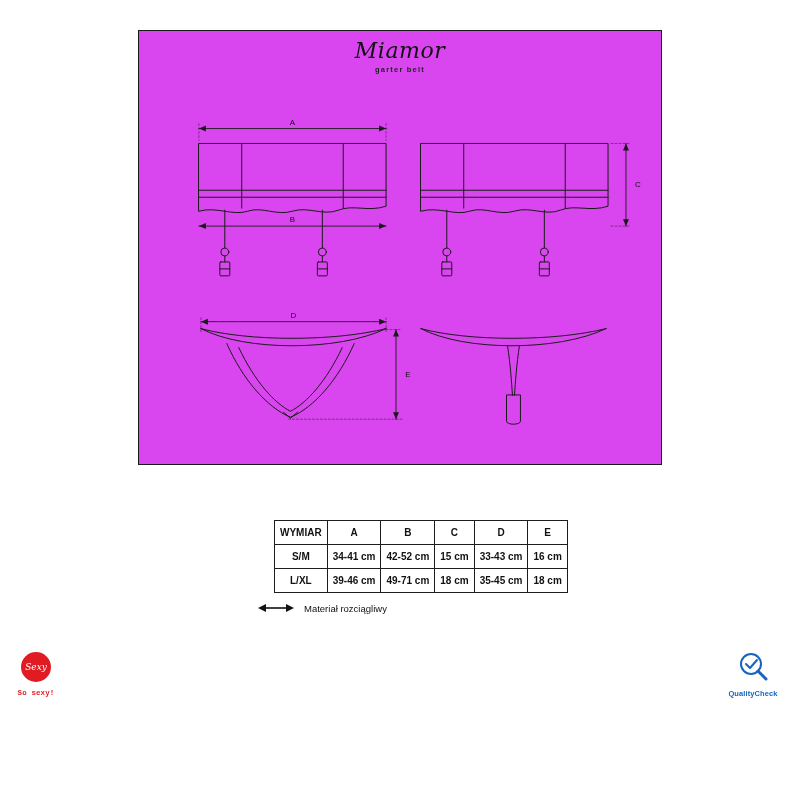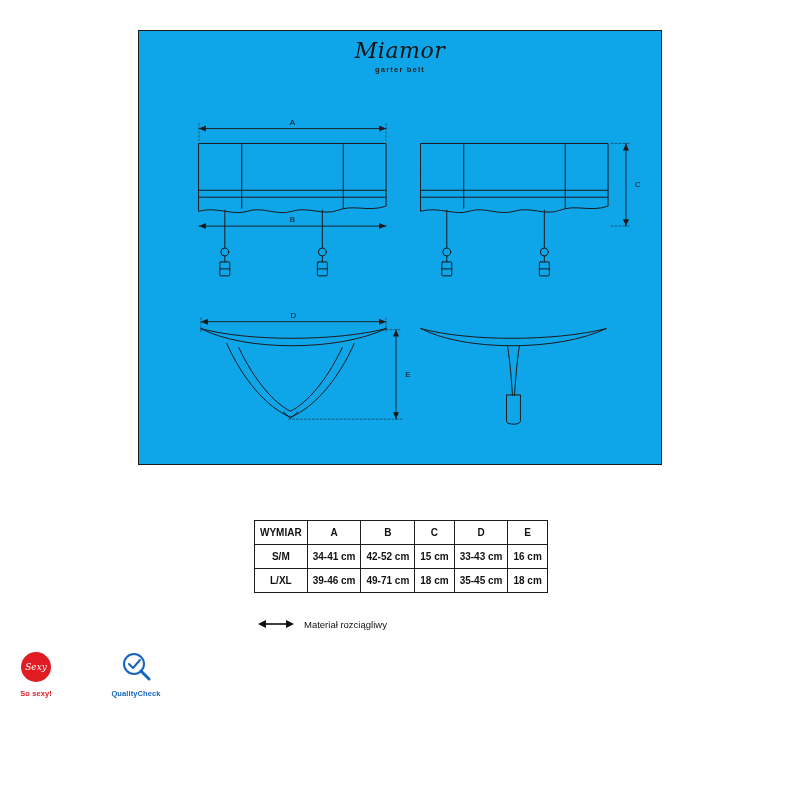--- a/index.html
+++ b/index.html
@@ -25,21 +25,21 @@
 
   
   .panel {
     position: absolute;
     left: 138px;
     top: 30px;
     width: 524px;
     height: 435px;
     border: 1px solid #1a1a1a;
     box-sizing: border-box;
-    background: #0ea5e9;
+    background: #d946ef;
   }
 
   .brand {
     position: absolute;
     left: 0;
     top: 8px;
     width: 100%;
     text-align: center;
   }
   .brand-name {
@@ -60,21 +60,21 @@
 
   .svg-wrap {
     position: absolute;
     left: 0; top: 0;
     width: 100%; height: 100%;
   }
 
   
   .table-wrap {
     position: absolute;
-    left: 254px;
+    left: 274px;
     top: 520px;
     width: 284px;
   }
   table.size-table {
     border-collapse: collapse;
     font-size: 10px;
   }
   table.size-table th,
   table.size-table td {
     border: 1px solid #1d1d1d;
@@ -93,57 +93,57 @@
     font-size: 10px;
   }
   table.size-table td {
     font-weight: bold;
   }
 
   
   .stretch-note {
     position: absolute;
     left: 258px;
-    top: 618px;
+    top: 602px;
     display: flex;
     align-items: center;
     gap: 10px;
   }
   .stretch-note .label {
     font-size: 9.5px;
     color: #111;
   }
 
   
   .badges {
     position: absolute;
     left: 0;
     top: 650px;
     width: 789px;
     display: flex;
-    justify-content: flex-start;
+    justify-content: space-between;
     gap: 28px;
   }
   .badge {
     width: 72px;
     text-align: center;
   }
   .badge .mark {
     height: 34px;
     display: flex;
     align-items: center;
     justify-content: center;
   }
   .badge .cap {
     margin-top: 5px;
     font-size: 7.5px;
     font-weight: bold;
     letter-spacing: 0.1px;
   }
-  .cap-sexy { color: #e11b22; }
+  .cap-sexy { color: #e11b22; font-family: Liberation Mono, monospace; }
   .cap-multi { color: #c2185b; }
   .cap-quality { color: #1565c0; }
 
   .sexy-circle {
     width: 30px; height: 30px;
     border-radius: 50%;
     background: #e11b22;
     color: #fff;
     font-family: "DejaVu Serif", serif;
     font-style: italic;

